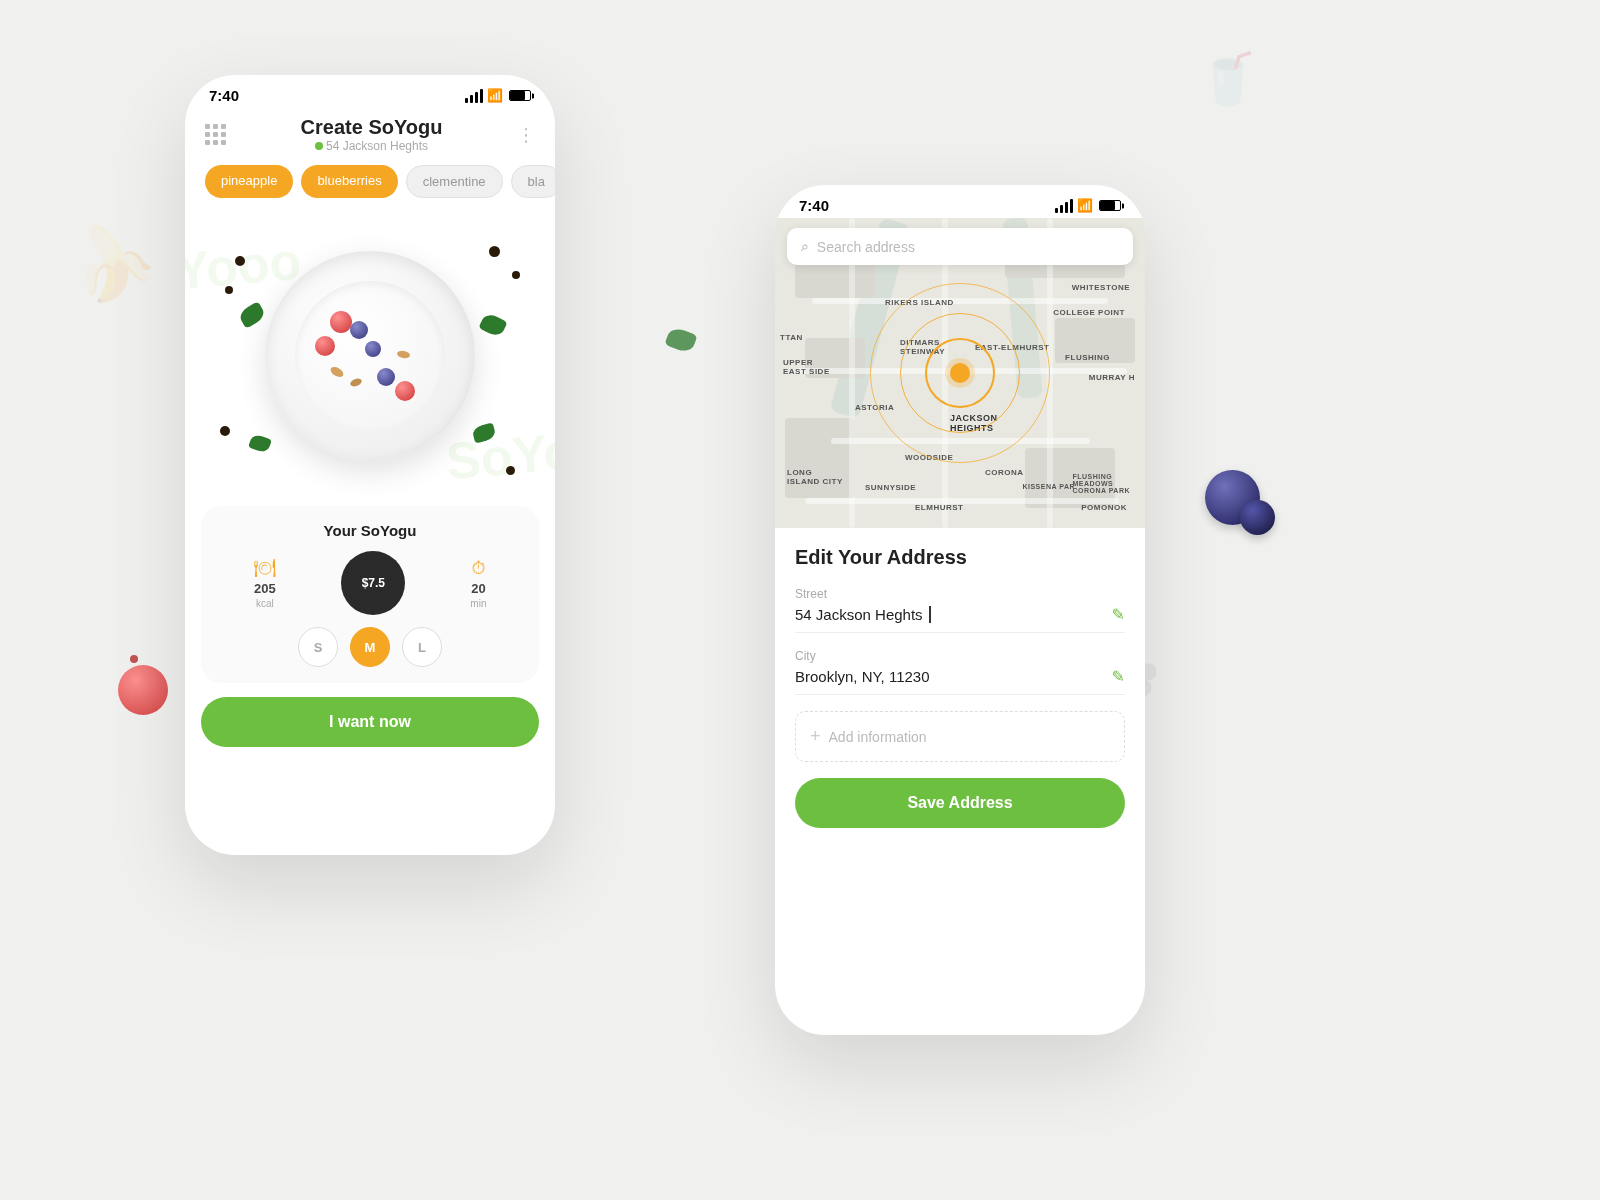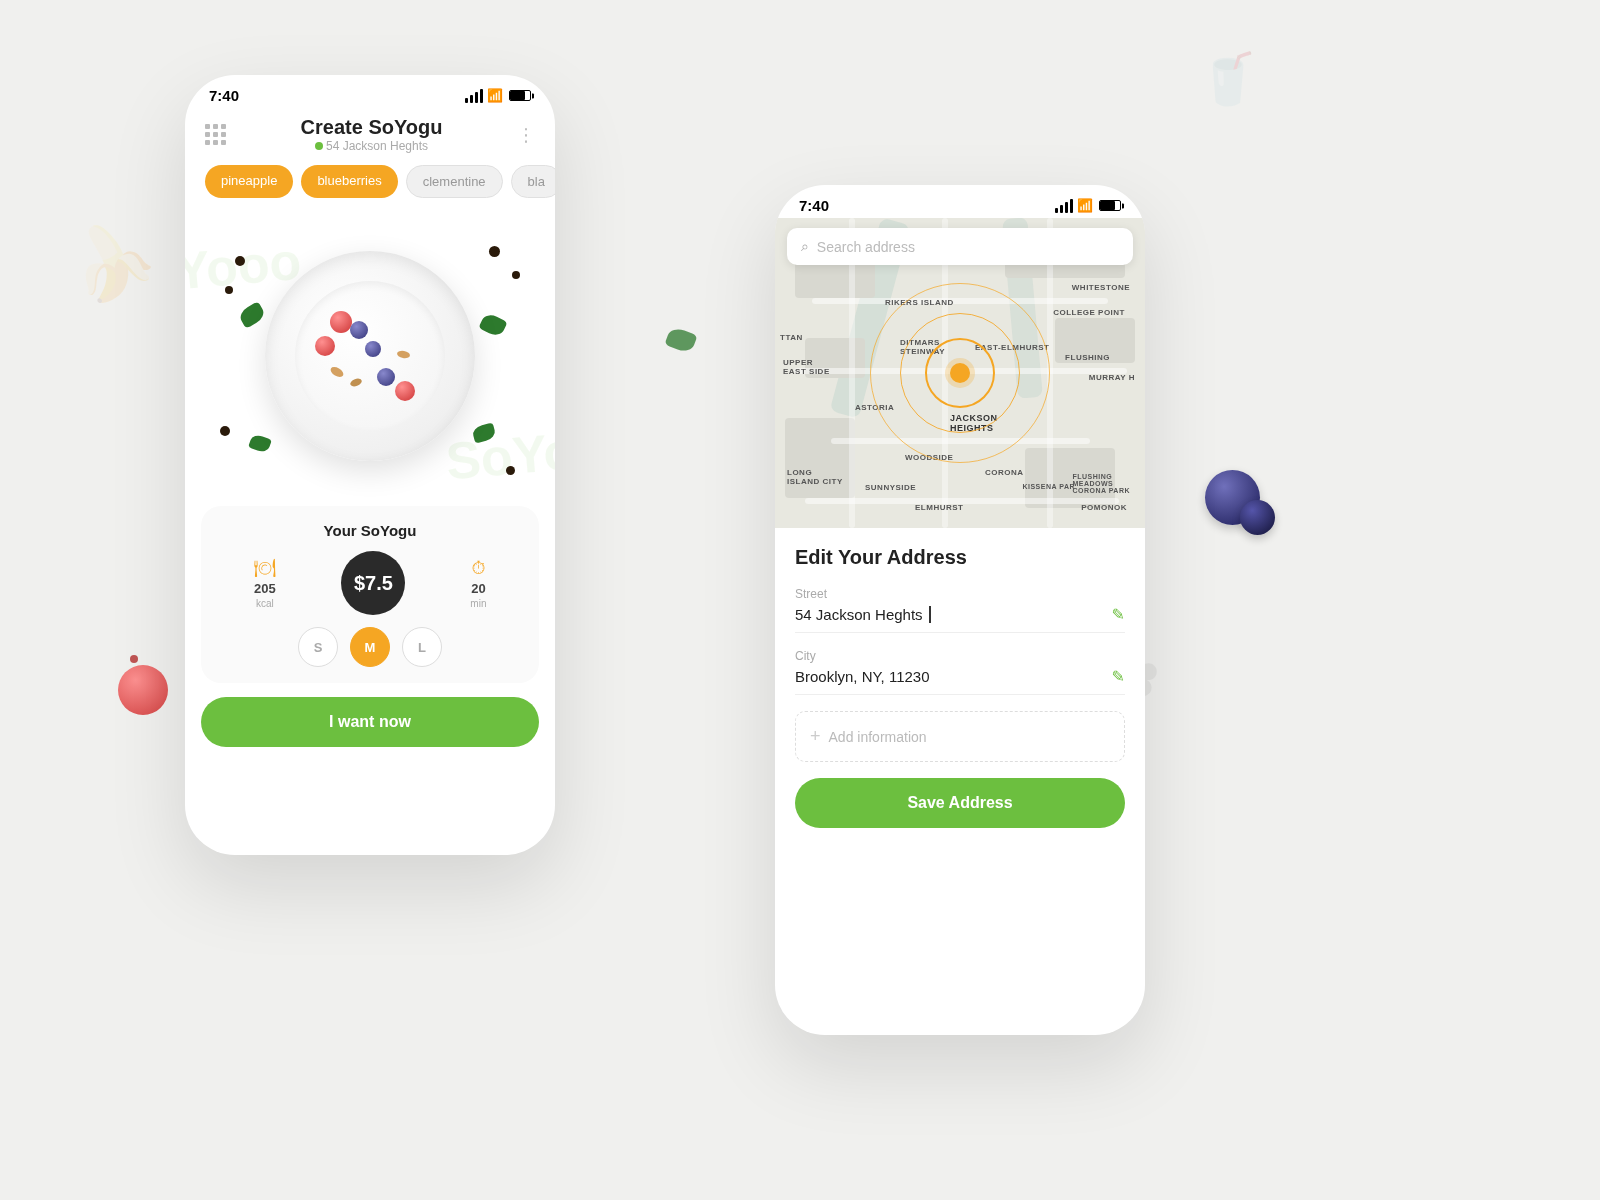--- a/index.html
+++ b/index.html
@@ -250,21 +250,21 @@
     }
     .price-circle {
       width: 64px;
       height: 64px;
       background: #2a2a2a;
       border-radius: 50%;
       display: flex;
       align-items: center;
       justify-content: center;
       color: #fff;
-      font-size: 20px;
+      font-size: 12px;
       font-weight: 700;
     }
 
     
     .size-row {
       display: flex;
       justify-content: center;
       gap: 12px;
       margin-top: 12px;
     }

